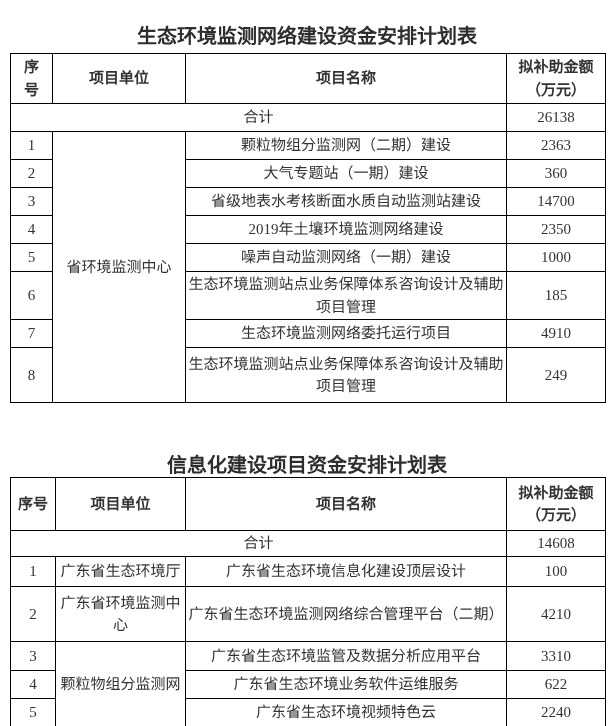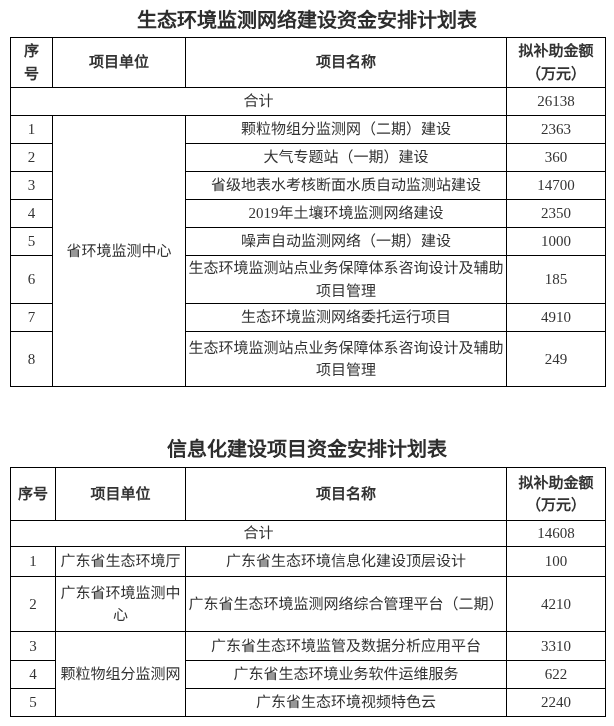--- a/index.html
+++ b/index.html
@@ -6,33 +6,33 @@
     margin: 0;
     padding: 0;
     background: #ffffff;
     width: 614px;
     font-family: "Liberation Serif", serif;
     color: #333333;
   }
   .page {
     width: 614px;
     box-sizing: border-box;
-    padding-top: 4px;
+    padding-top: 20px;
   }
   .doc-title {
     font-size: 20px;
     font-weight: bold;
     text-align: center;
     color: #2d2d2d;
     margin: 4px 0 5px 0;
     line-height: 1.2;
   }
   .doc-title.second {
     margin-top: 50px;
-    margin-bottom: 6px;
+    margin-bottom: 0;
   }
   table.fund-table {
     border-collapse: collapse;
     table-layout: fixed;
     margin-left: 10px;
     width: 595px;
     background: #ffffff;
   }
   table.fund-table td,
   table.fund-table th {

